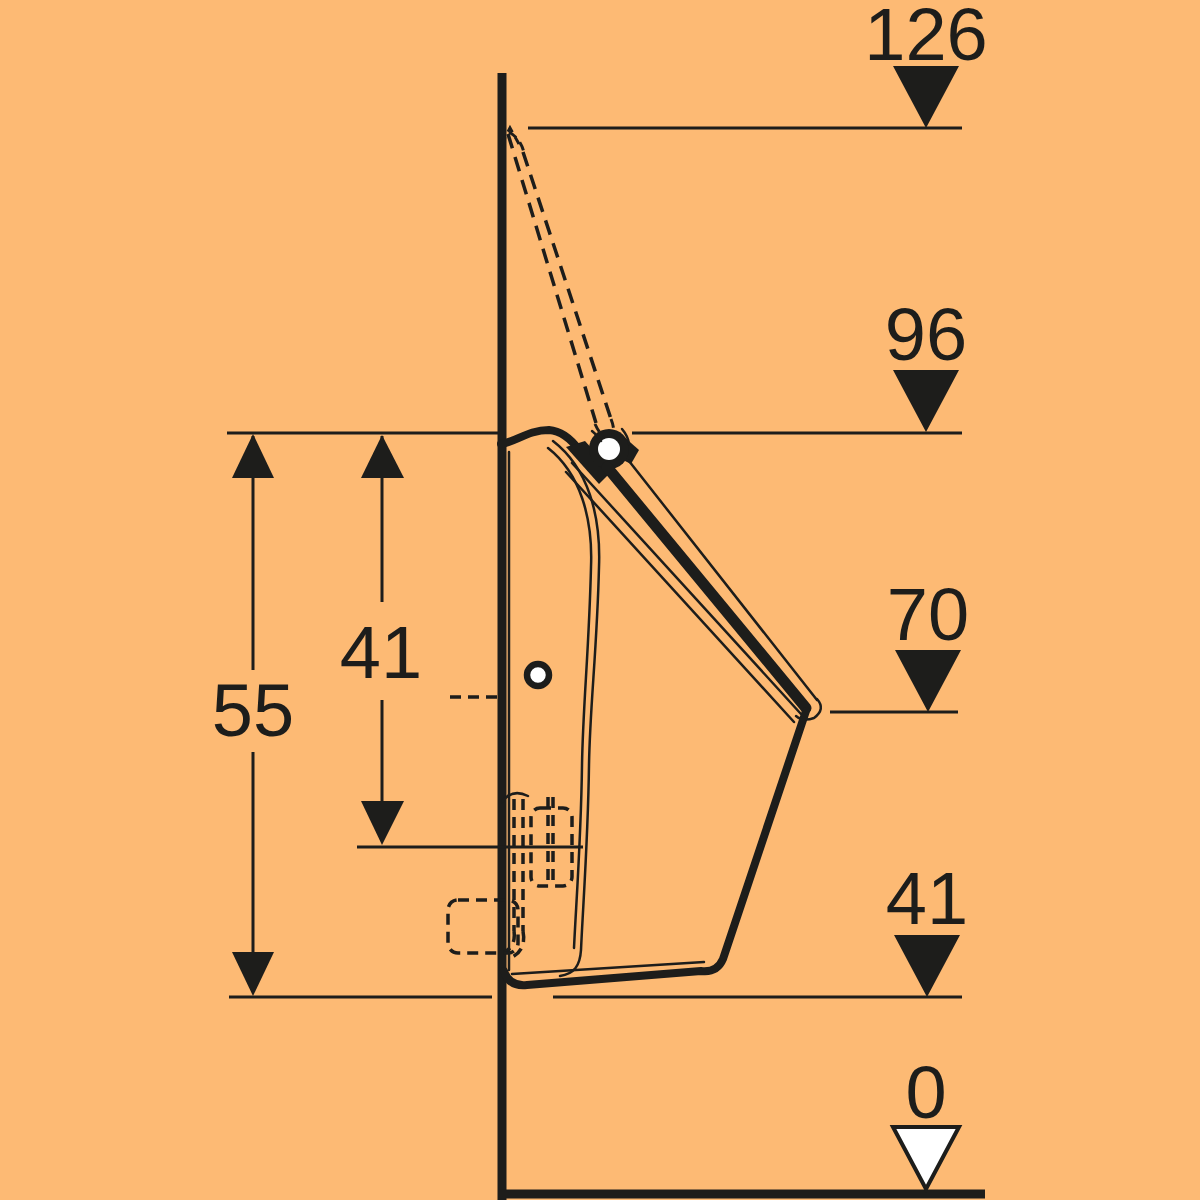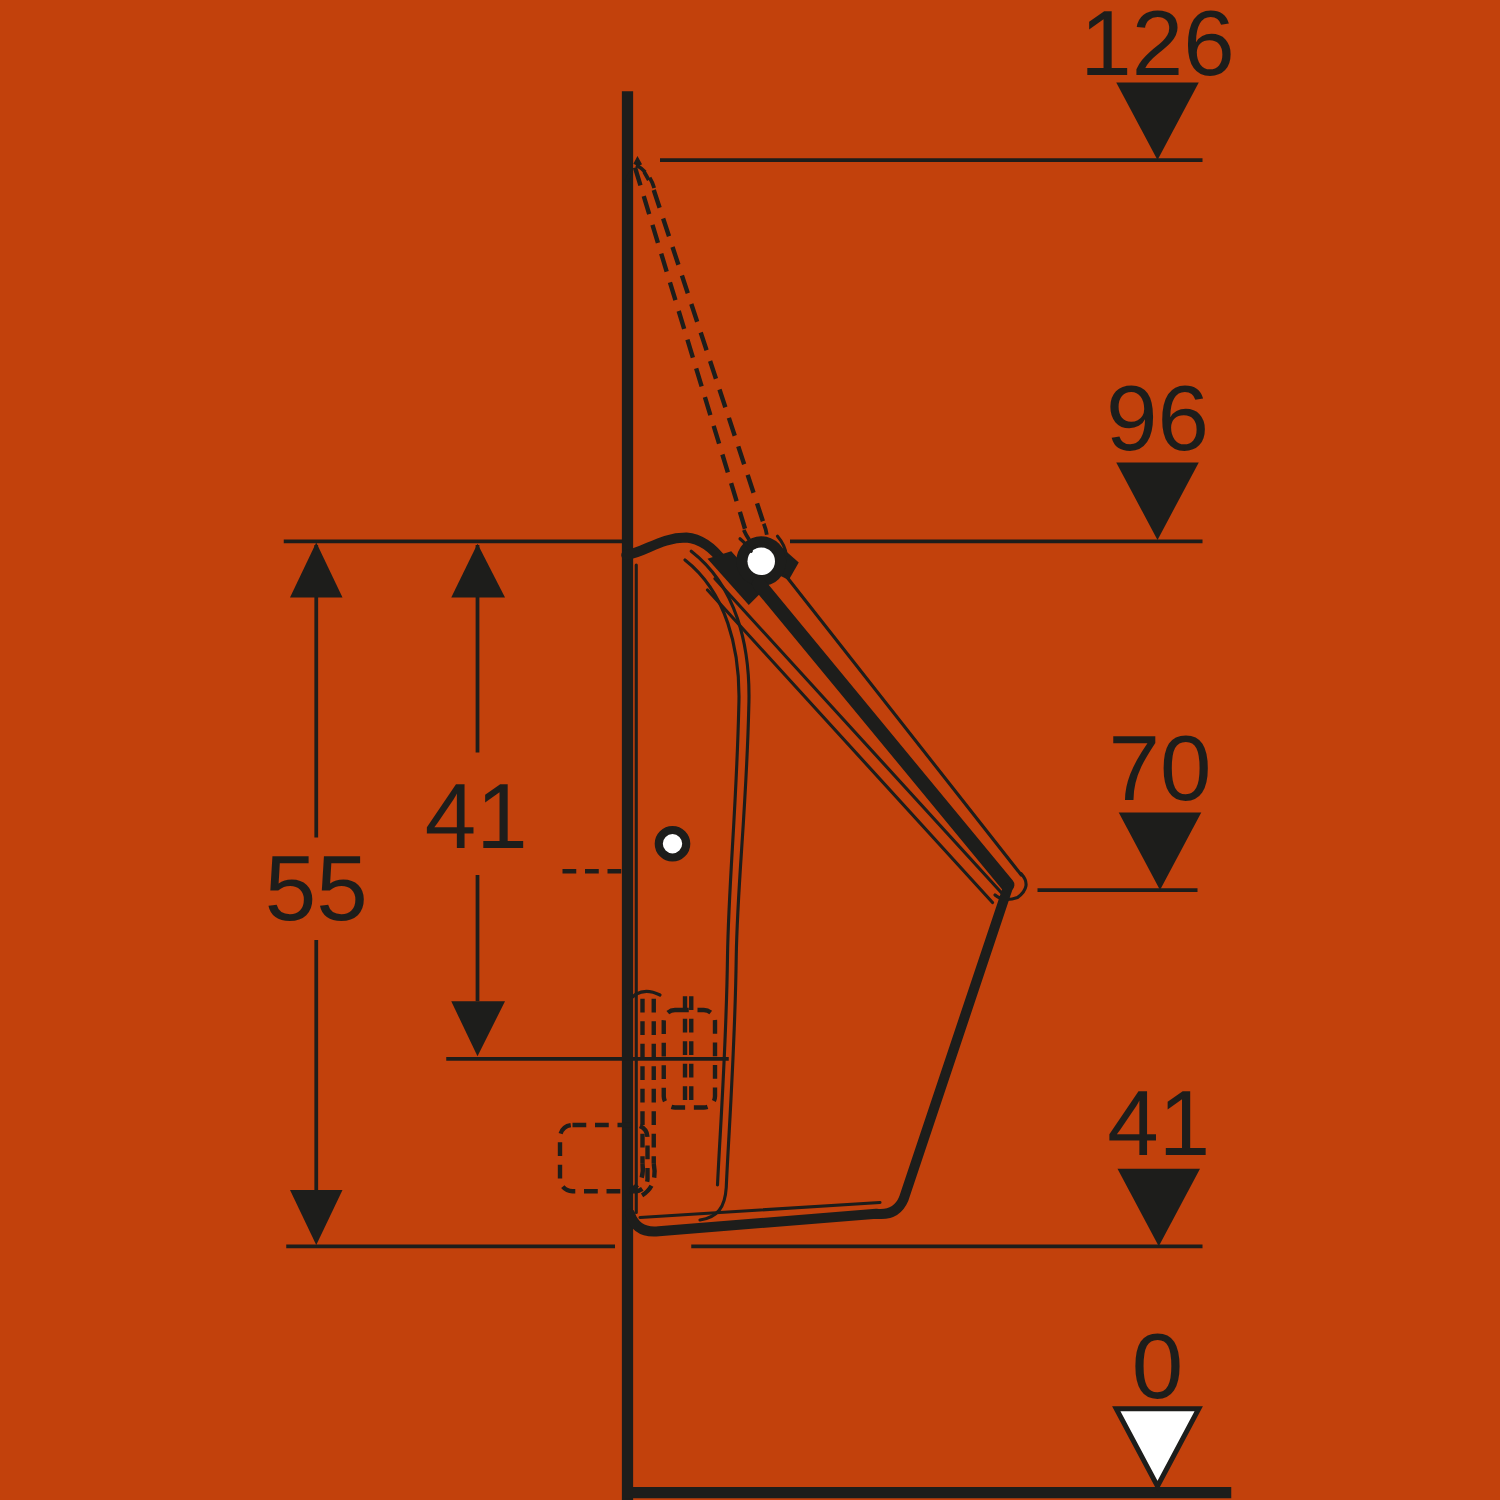--- a/index.html
+++ b/index.html
@@ -1,16 +1,16 @@
 <!DOCTYPE html>
 <html><head>
 <meta charset="utf-8">
 <style>
   html,body{margin:0;padding:0;background:#ffffff;}
-  .stage{position:relative;width:1200px;height:1200px;background:#c2410c;overflow:hidden;}
+  .stage{position:relative;width:1200px;height:1200px;background:#fdba74;overflow:hidden;}
   svg{display:block;}
   .ln{stroke:currentColor;stroke-width:3;fill:none;}
   .thick{stroke:currentColor;stroke-width:8;fill:none;stroke-linecap:round;stroke-linejoin:round;}
   .wall{stroke:currentColor;stroke-width:9;fill:none;}
   .floor{stroke:currentColor;stroke-width:9;fill:none;}
   .thin{stroke:currentColor;stroke-width:2.5;fill:none;stroke-linecap:round;}
   .band{stroke:currentColor;stroke-width:11;fill:none;stroke-linecap:round;}
   .dash{stroke:currentColor;stroke-width:3.5;fill:none;stroke-dasharray:11 7;stroke-linecap:butt;}
   .dashlid{stroke:currentColor;stroke-width:3.5;fill:none;stroke-dasharray:15 9;stroke-linecap:butt;}
   .dashsm{stroke:currentColor;stroke-width:3;fill:none;stroke-dasharray:9 6;}

